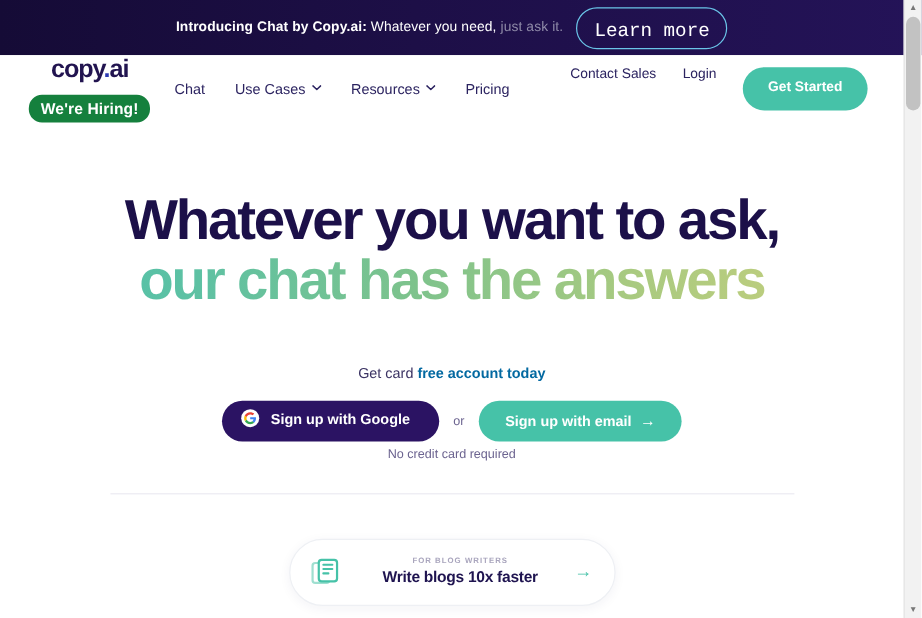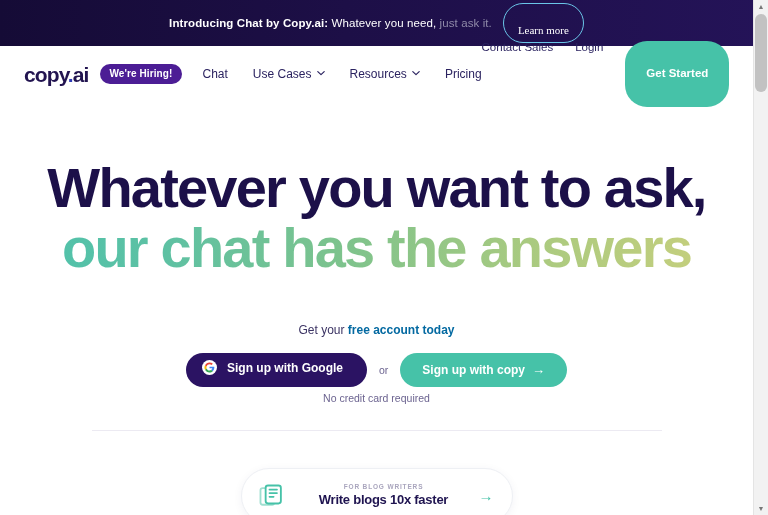--- a/index.html
+++ b/index.html
@@ -67,55 +67,56 @@
     white-space: nowrap;
   }
   .banner-text .lead { font-weight: bold; }
   .banner-text .mid  { font-weight: normal; }
   .banner-text .muted { color: #8f8aa8; }
   .banner-btn {
     border: 1px solid #6ac5e8;
     color: #ffffff;
     background: transparent;
     border-radius: 20px;
-    font-size: 11px;
-    padding: 21px 14px 6px;
-    font-family: Liberation Serif, serif;
+    font-size: 16px;
+    padding: 11px 14px 6px;
+    font-family: Liberation Mono, monospace;
     cursor: pointer;
     white-space: nowrap;
     line-height: 1;
   }
 
   
   .navbar {
     position: relative;
     height: 56px;
     background: #ffffff;
     display: flex;
     align-items: center;
     padding: 0 30px 0 24px;
     margin-right: 15px;
   }
   .logo-block {
     display: flex;
     align-items: center;
     gap: 11px;
+    flex-direction: column;
   }
   .logo-word {
     font-size: 21px;
     font-weight: bold;
     color: #221450;
     letter-spacing: -0.9px;
     line-height: 1;
   }
   .logo-word .dot { color: #2e3bb5; }
   .hiring-badge {
-    background: #4c1d95;
-    color: #ffffff;
-    font-size: 10px;
+    background: #15803d;
+    color: #ffffff;
+    font-size: 13px;
     font-weight: bold;
     border-radius: 11px;
     padding: 5px 10px 5px;
     line-height: 1;
     letter-spacing: 0.1px;
     white-space: nowrap;
     cursor: pointer;
   }
 
   .nav-links {
@@ -148,35 +149,35 @@
     gap: 22px;
   }
   .nav-right .nav-link { font-size: 11.5px; }
   .btn-started {
     background: #46c2a8;
     color: #ffffff;
     font-size: 11.5px;
     font-weight: bold;
     border: none;
     border-radius: 22px;
-    padding: 27px 21px;
+    padding: 12px 21px;
     font-family: "Liberation Sans", sans-serif;
     cursor: pointer;
     line-height: 1;
     white-space: nowrap;
   }
 
   
   .hero {
     margin-right: 15px;
     padding-top: 56px;
     text-align: center;
   }
   .headline {
-    font-size: 56px;
+    font-size: 47px;
     font-weight: bold;
     letter-spacing: -1.8px;
     line-height: 1.07;
   }
   .headline .l1 { color: #1c1049; display: block; }
   .headline .l2 {
     display: block;
     background-image: linear-gradient(90deg,
         #4cc2ad 0%, #5ec1a3 22%, #7ec38c 46%, #a9ca80 70%, #ccd07c 100%);
     -webkit-background-clip: text;
@@ -361,40 +362,40 @@
   </div>
 
   <div class="hero">
 
     <h1 class="headline">
       <span class="l1">Whatever you want to ask,</span>
       <span class="l2">our chat has the answers</span>
     </h1>
 
     <div class="subline">
-      <span>Get your </span><b>free account today</b>
+      <span>Get card </span><b>free account today</b>
     </div>
 
     <div class="cta-row">
       <button class="btn-google">
         <span class="g-icon">
           <svg width="11" height="11" viewBox="0 0 48 48">
             <path fill="#4285F4" d="M45.1 24.5c0-1.6-.1-2.8-.4-4.1H24v7.4h12.1c-.2 2-1.6 5-4.5 7l-.1.3 6.5 5 .5.1c4.1-3.8 6.6-9.4 6.6-15.7z"></path>
             <path fill="#34A853" d="M24 46c5.9 0 10.9-1.9 14.5-5.3l-6.9-5.3c-1.8 1.3-4.3 2.2-7.6 2.2-5.8 0-10.7-3.8-12.5-9.1l-.3.1-6.7 5.2-.1.3C7.9 41 15.4 46 24 46z"></path>
             <path fill="#FBBC05" d="M11.5 28.5c-.5-1.4-.8-2.9-.8-4.5s.3-3.1.7-4.5v-.3l-6.8-5.3-.2.1C2.8 17.1 2 20.5 2 24s.8 6.9 2.4 10l7.1-5.5z"></path>
             <path fill="#EA4335" d="M24 10.1c4.1 0 6.9 1.8 8.5 3.3l6.2-6C34.9 3.9 29.9 2 24 2 15.4 2 7.9 7 4.4 14l7.1 5.5c1.8-5.3 6.7-9.4 12.5-9.4z"></path>
           </svg>
         </span>
         <span>Sign up with Google</span>
       </button>
 
       <span class="or-text">or</span>
 
       <button class="btn-email">
-        <span>Sign up with copy</span>
+        <span>Sign up with email</span>
         <span class="arrow-glyph">→</span>
       </button>
     </div>
 
     <div class="nocard">No credit card required</div>
 
     <div class="divider"></div>
 
     <div class="cards">
       <div class="ucard">

